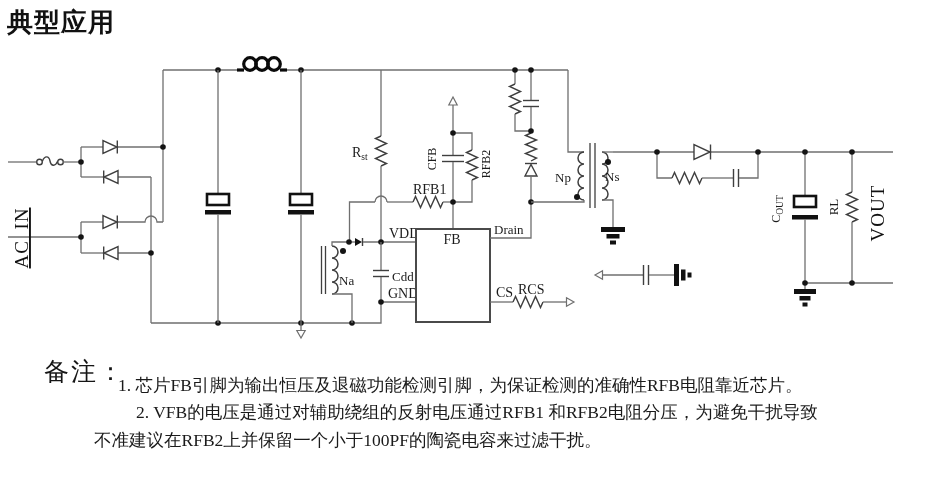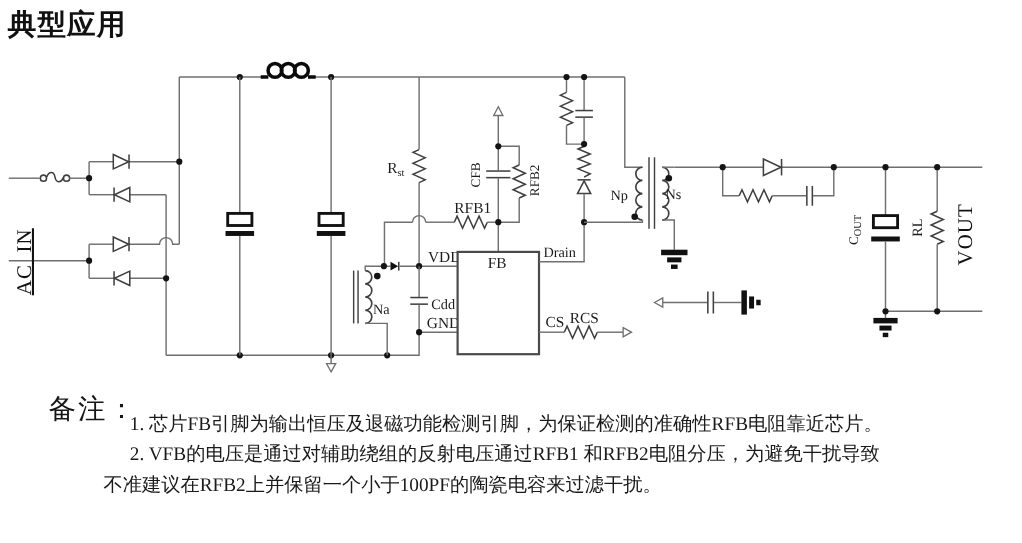--- a/index.html
+++ b/index.html
@@ -3,21 +3,21 @@
 <meta charset="utf-8">
 <style>
   html,body{margin:0;padding:0;background:#ffffff;}
   .page{position:relative;width:929px;height:490px;background:#ffffff;overflow:hidden;
         font-family:"Liberation Serif", serif;}
   .title{position:absolute;left:7px;top:5px;font-size:26px;font-weight:bold;color:#111;
          font-family:"Liberation Sans", sans-serif;letter-spacing:1px;}
   .notes-heading{position:absolute;left:44px;top:355px;font-size:25px;color:#151515;letter-spacing:2px;text-align:right;}
   .note{position:absolute;font-size:17.5px;color:#1a1a1a;white-space:nowrap;}
   .note1{left:118px;top:373px;}
-  .note2{left:118px;top:400px;}
+  .note2{left:136px;top:400px;}
   .note3{left:94px;top:428px;}
   svg{position:absolute;left:0;top:0;}
   .w{stroke:#6f6f6f;stroke-width:1.3;fill:none;}
   .c{stroke:#3f3f3f;stroke-width:1.4;fill:none;}
   .cw{stroke:#3f3f3f;stroke-width:1.4;fill:#ffffff;}
   .solid{fill:#111111;stroke:none;}
   .plate{stroke:#111;stroke-width:2.6;fill:#ffffff;}
   .dot{fill:#141414;stroke:none;}
   .lbl{font-family:"Liberation Serif", serif;font-size:13px;fill:#1c1c1c;}
   .lbl14{font-family:"Liberation Serif", serif;font-size:14px;fill:#1c1c1c;}

